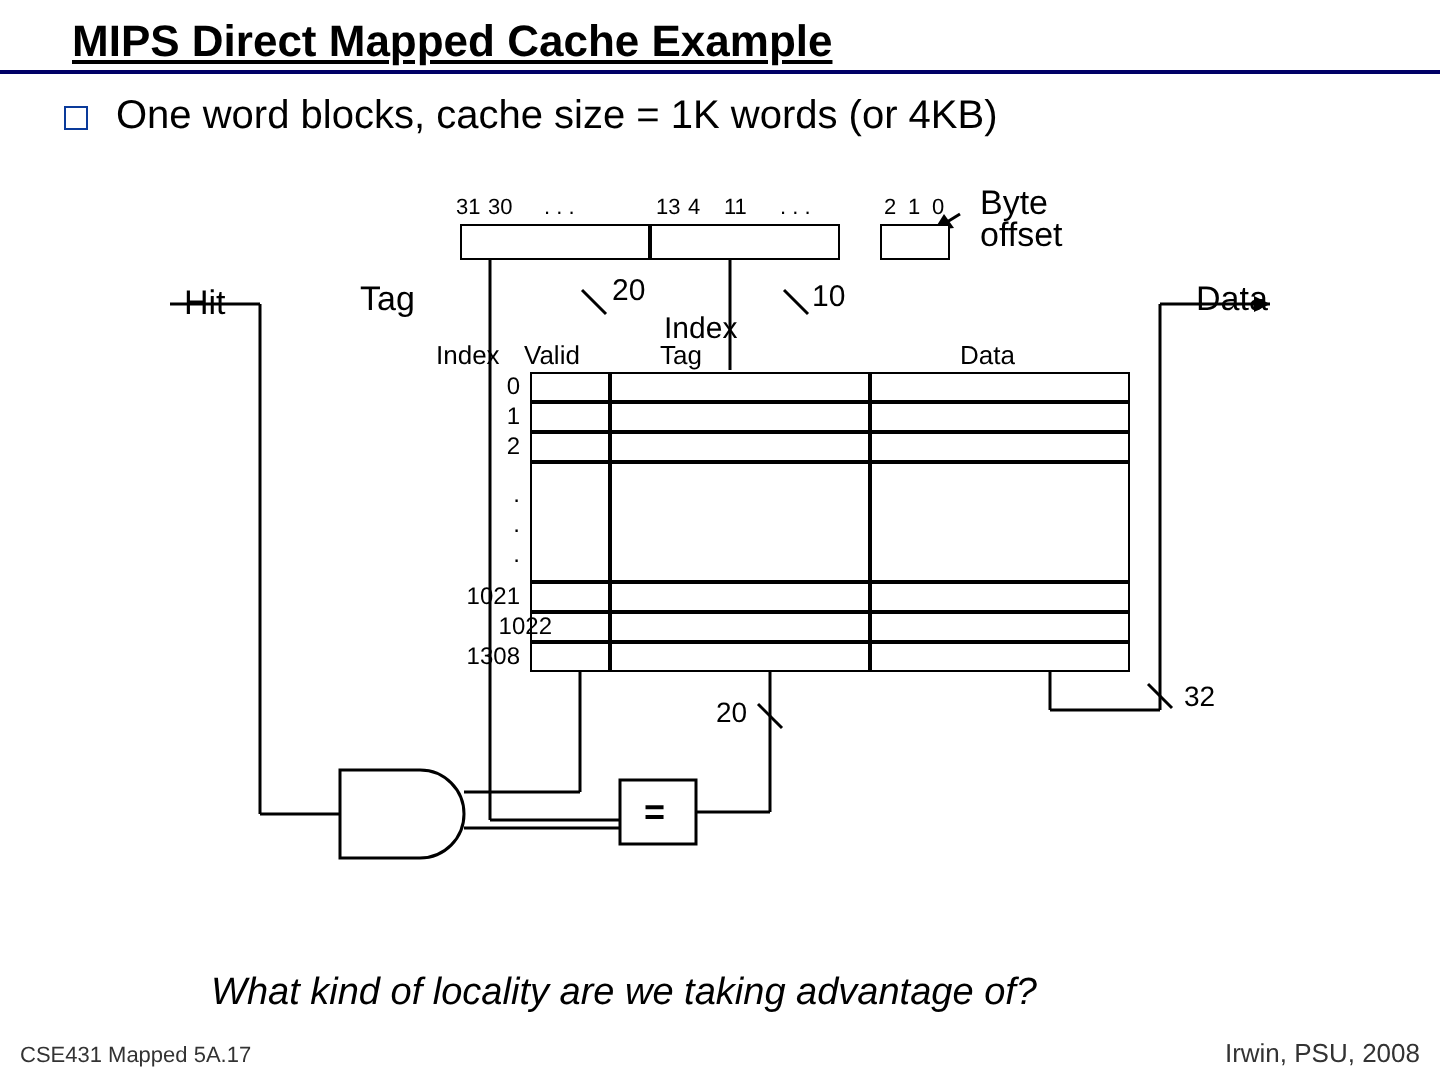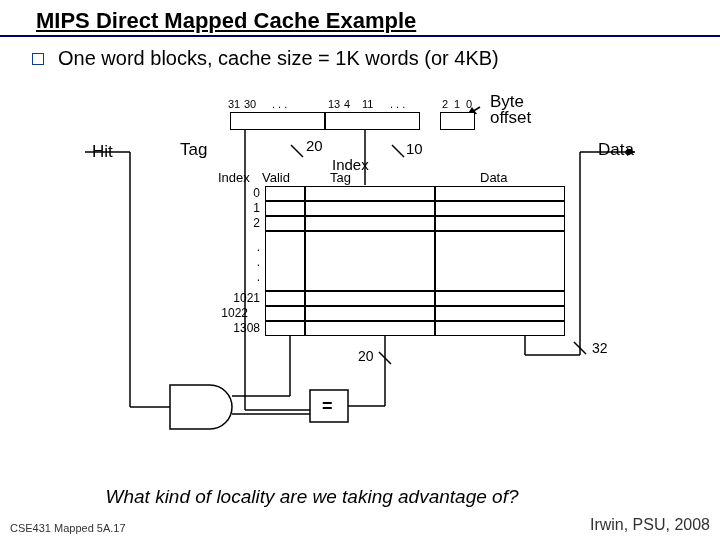--- a/index.html
+++ b/index.html
@@ -87,21 +87,21 @@
     position: absolute;
     left: 10px;
     bottom: 6px;
     font-size: 11px;
     color: #333;
   }
   .footer-right {
     position: absolute;
     right: 10px;
     bottom: 6px;
-    font-size: 16px;
+    font-size: 13px;
     color: #333;
   }
 </style>
 </head>
 <body>
 
 <div class="title">MIPS Direct Mapped Cache Example</div>
 
 <div class="bullet-row">
   <div class="bullet-sq"></div>
@@ -232,21 +232,21 @@
   <div class="table-rect" style="left:305px;top:231px;width:130px;height:15px"></div>
   <div class="table-rect" style="left:435px;top:231px;width:130px;height:15px"></div>
 
   <div class="idxcol" style="left:220px;top:96px;width:40px">0</div>
   <div class="idxcol" style="left:220px;top:111px;width:40px">1</div>
   <div class="idxcol" style="left:220px;top:126px;width:40px">2</div>
   <div class="idxcol" style="left:220px;top:150px;width:40px">.</div>
   <div class="idxcol" style="left:220px;top:165px;width:40px">.</div>
   <div class="idxcol" style="left:220px;top:180px;width:40px">.</div>
   <div class="idxcol" style="left:220px;top:201px;width:40px">1021</div>
-  <div class="idxcol" style="left:208px;top:216px;width:40px">1022</div>
+  <div class="idxcol" style="left:236px;top:216px;width:40px">1022</div>
   <div class="idxcol" style="left:220px;top:231px;width:40px">1308</div>
 
   <div class="arrowlbl" style="left:358px;top:258px">20</div>
   <div class="arrowlbl" style="left:592px;top:250px">32</div>
   <div class="arrowlbl" style="left:322px;top:306px;font-size:18px;font-weight:bold">=</div>
 
 </div>
 
 <div class="question" style="top:486px">What kind of locality are we taking advantage of?</div>
 

